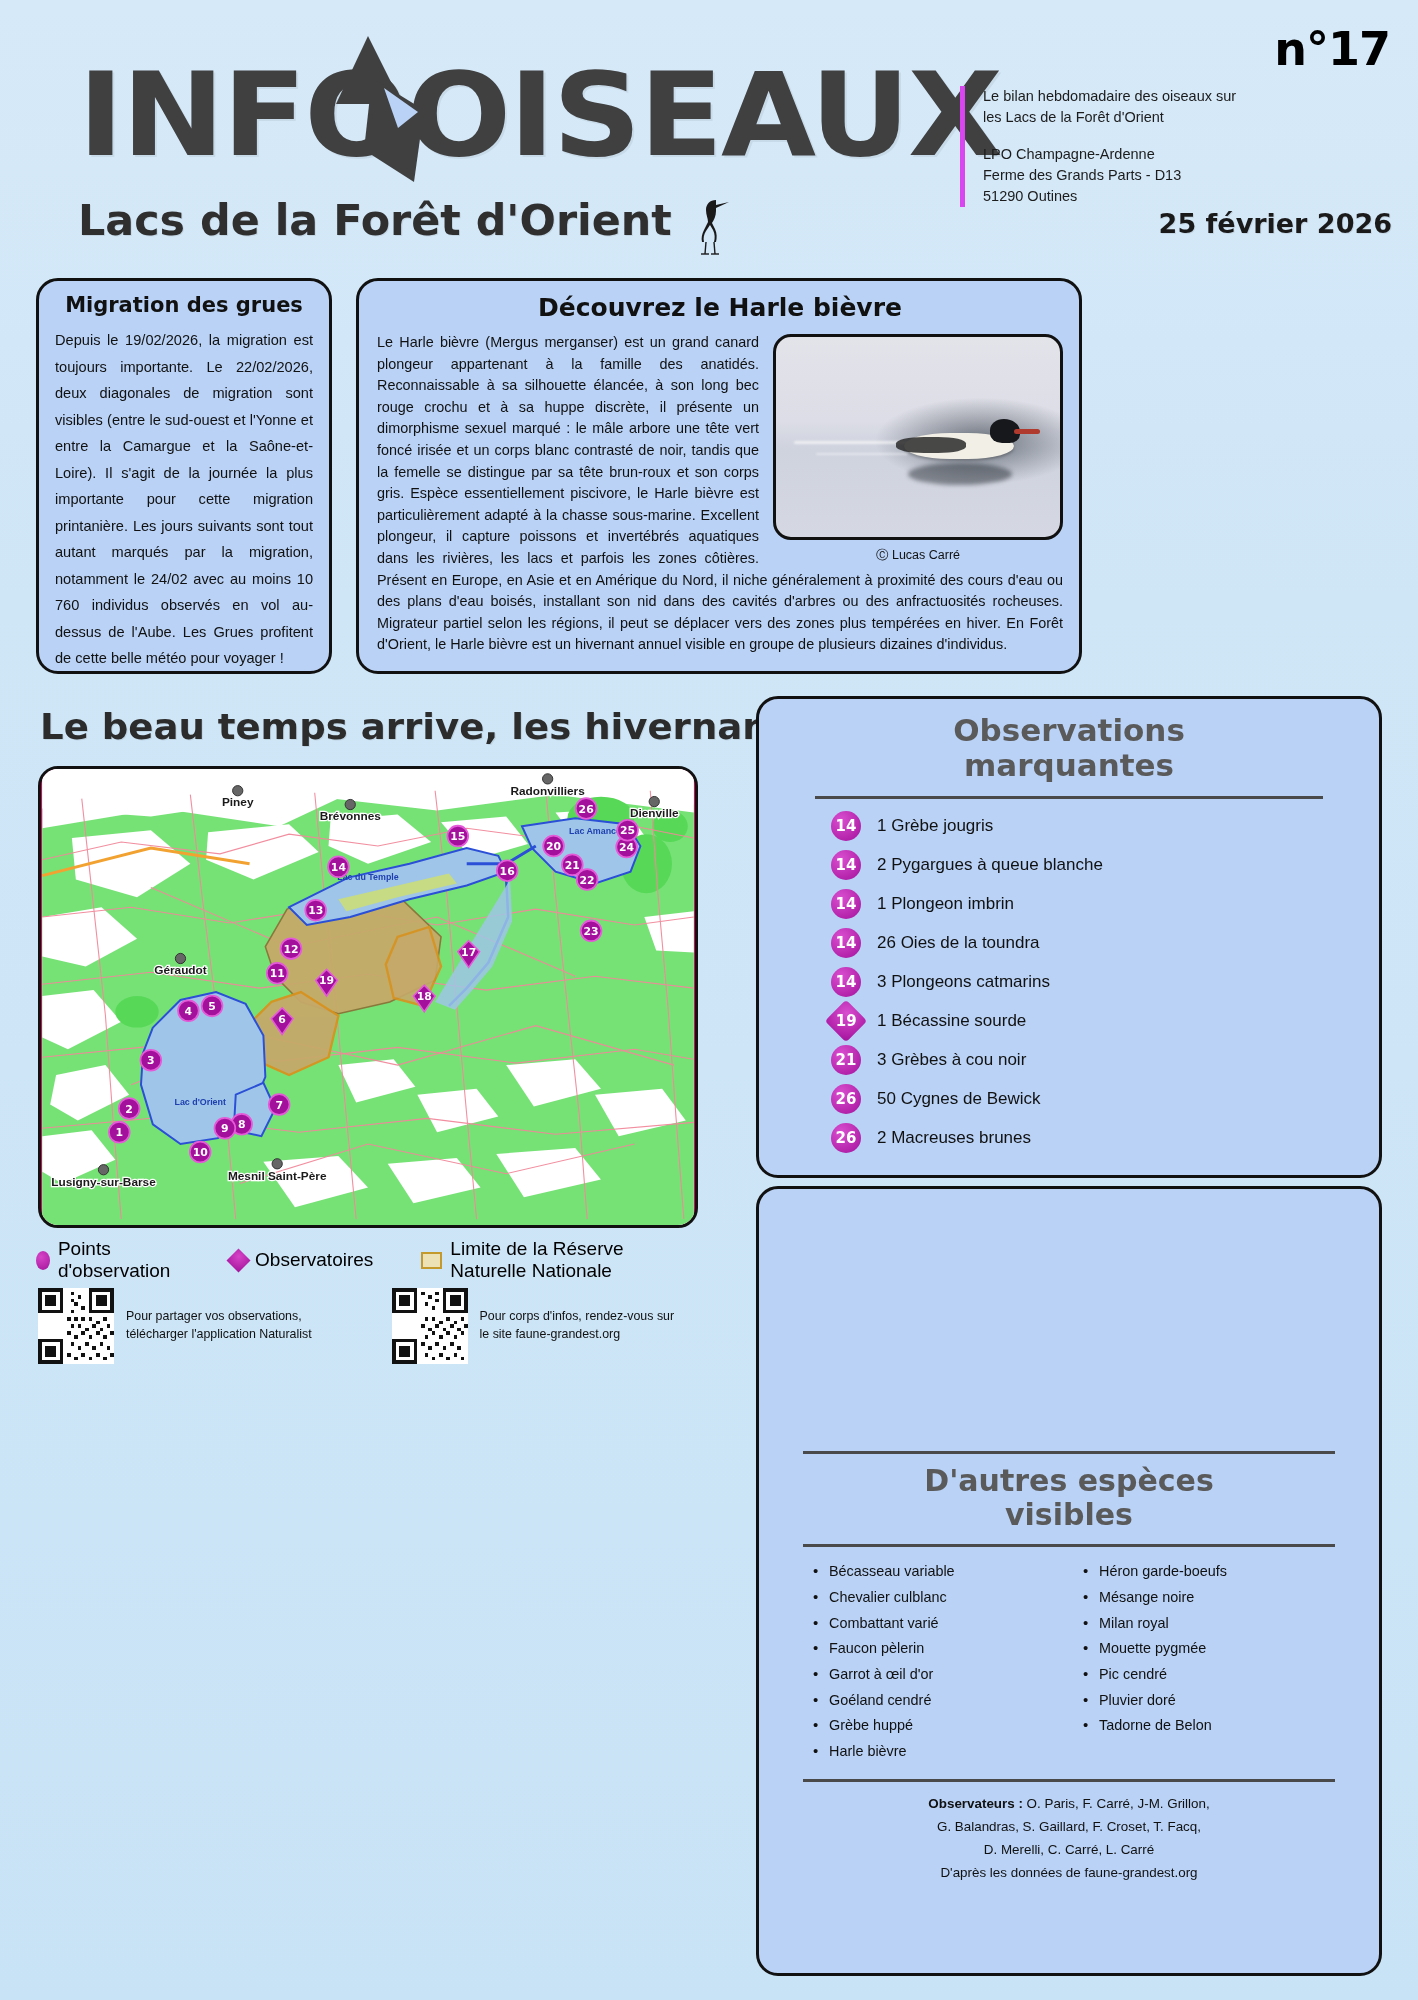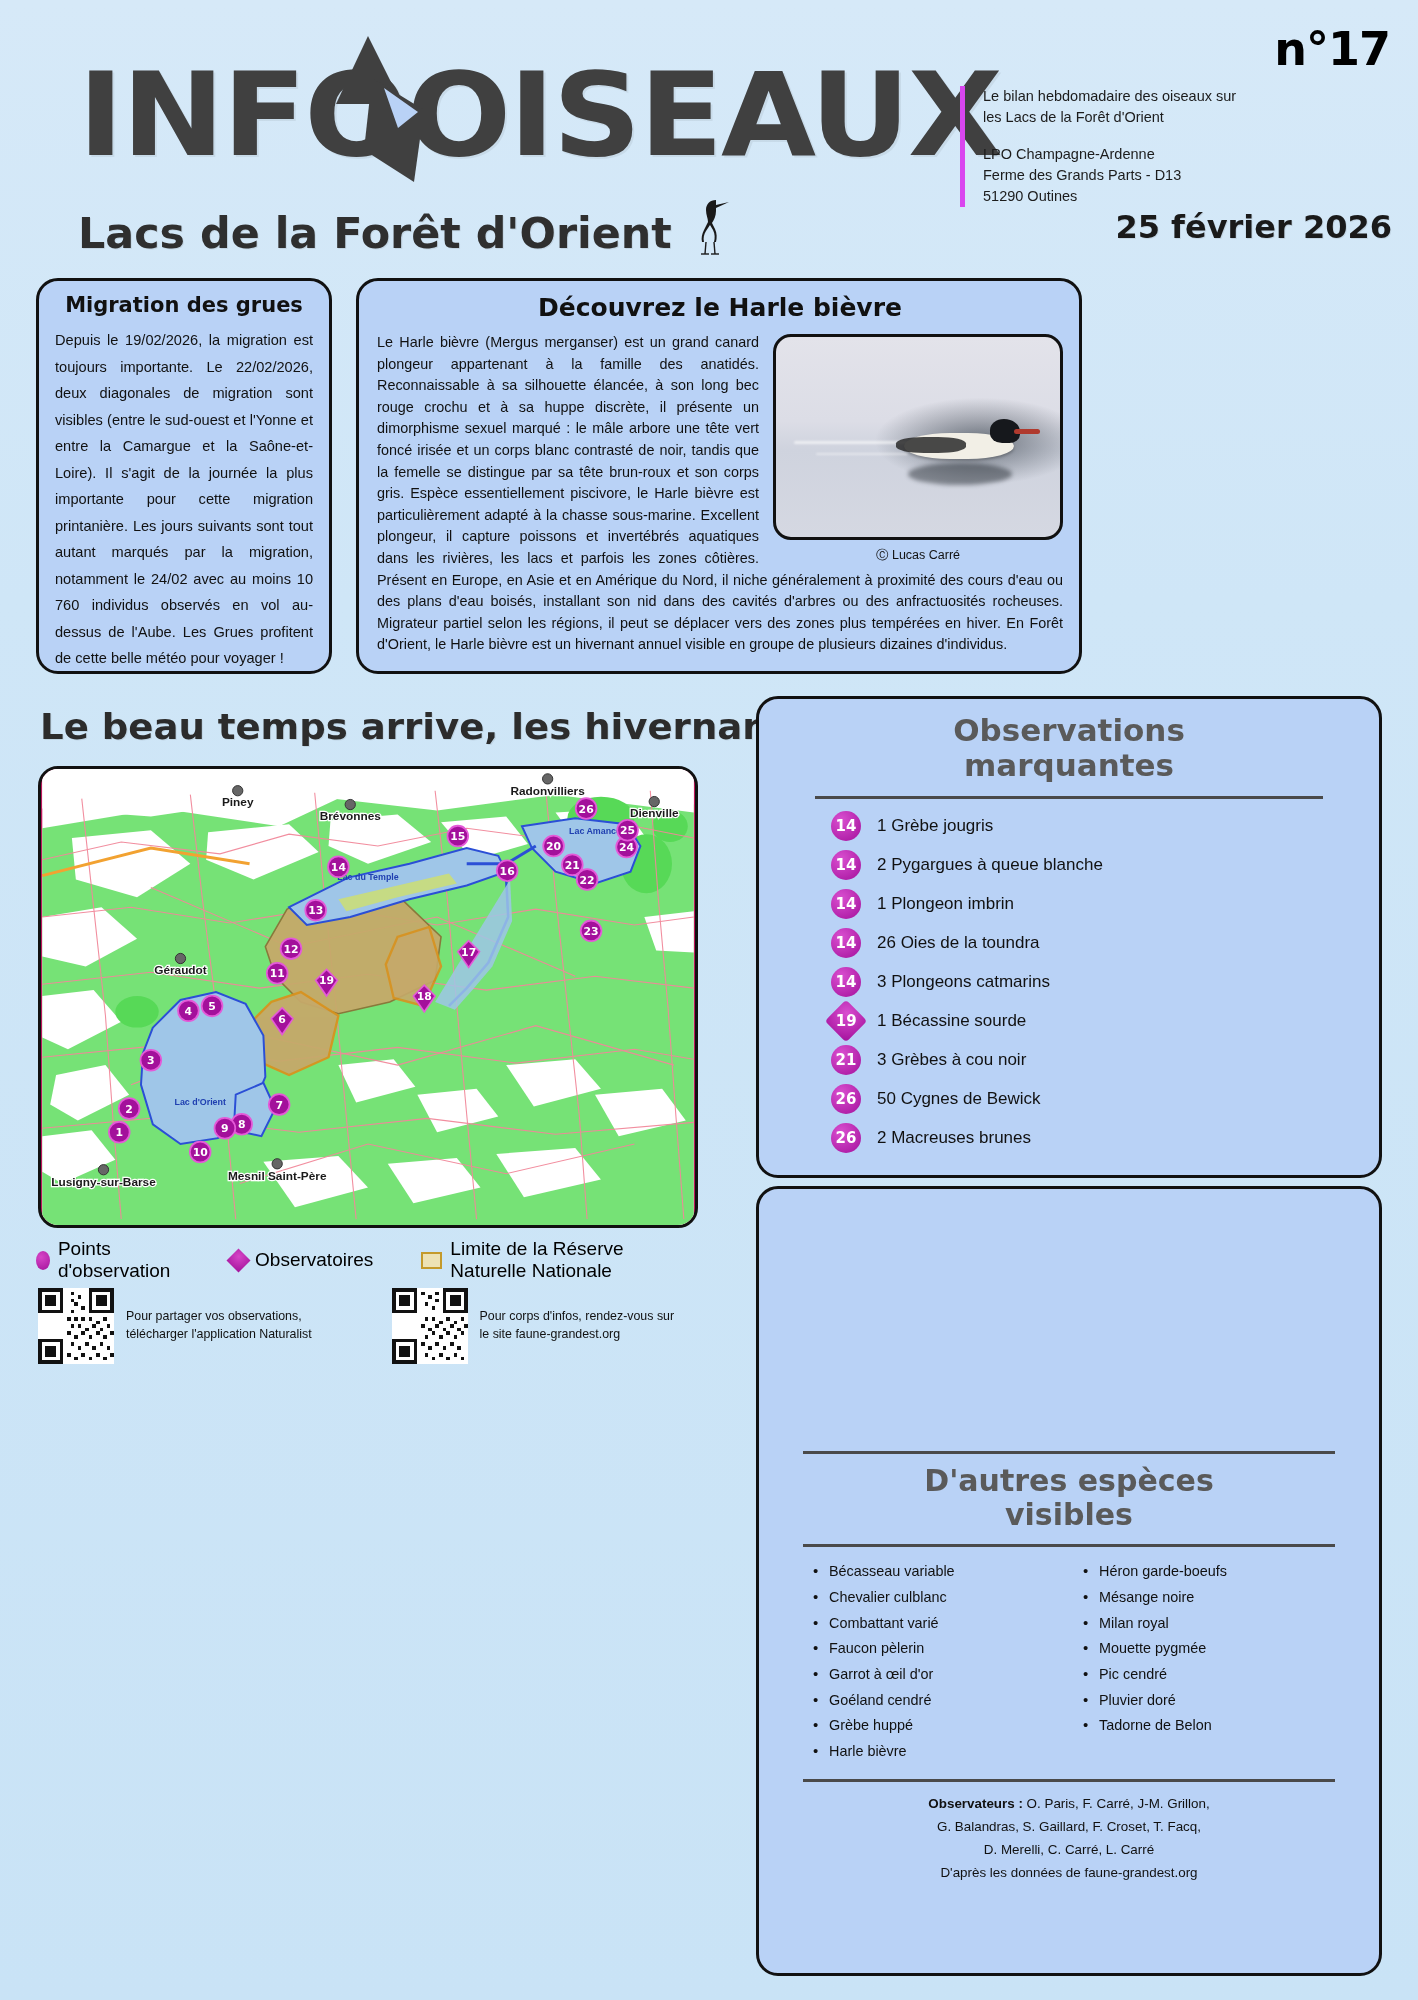--- a/index.html
+++ b/index.html
@@ -20,38 +20,38 @@
   }
   .logo-wrap { position: absolute; left: 78px; top: 50px; width: 840px; height: 130px; }
   .logo-text {
     font-family: "DejaVu Sans", sans-serif;
     font-size: 116px; font-weight: bold; color: #404040;
     letter-spacing: -2px; line-height: 130px;
     transform: scaleX(1.06); transform-origin: left center;
     text-shadow: 2px 2px 0 rgba(0,0,0,0.06);
   }
   .logo-bird { position: absolute; left: 228px; top: -18px; width: 150px; height: 160px; }
-  .subtitle-row { position: absolute; left: 78px; top: 196px; display: flex; align-items: flex-end; gap: 26px; }
+  .subtitle-row { position: absolute; left: 78px; top: 196px; display: flex; align-items: flex-start; gap: 26px; }
   .subtitle {
     font-family: "DejaVu Sans", sans-serif;
     font-size: 42px; font-weight: bold; color: #2f2f2f;
     transform: scaleX(1.02); transform-origin: left center;
     text-shadow: 1px 1px 0 rgba(0,0,0,0.08);
   }
   .stork { width: 44px; height: 62px; }
   .masthead-info {
     position: absolute; left: 960px; top: 86px;
     padding-left: 18px; border-left: 5px solid #d946ef;
     font-size: 14.5px; line-height: 1.45; color: #1c1c1c;
   }
   .masthead-info .gap { height: 16px; }
   .date-line {
     position: absolute; right: 26px; top: 208px;
     font-family: "DejaVu Sans", sans-serif;
-    font-size: 32px; font-weight: bold; color: #1a1a1a;
+    font-size: 27px; font-weight: bold; color: #1a1a1a;
     text-shadow: 1px 1px 0 rgba(0,0,0,0.08);
     margin-left: 16px;
   }
 
   
   .panel {
     background: #b9d2f6; border: 3px solid #111; border-radius: 22px;
   }
   .panel-title {
     text-align: center; font-weight: bold; color: #111;

